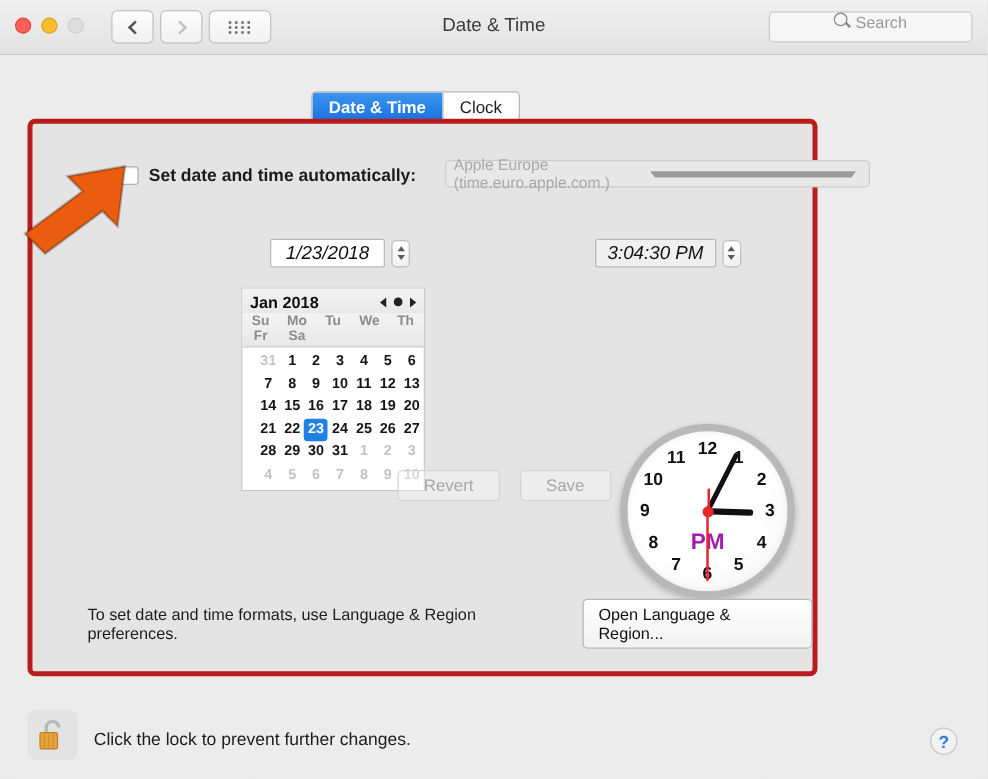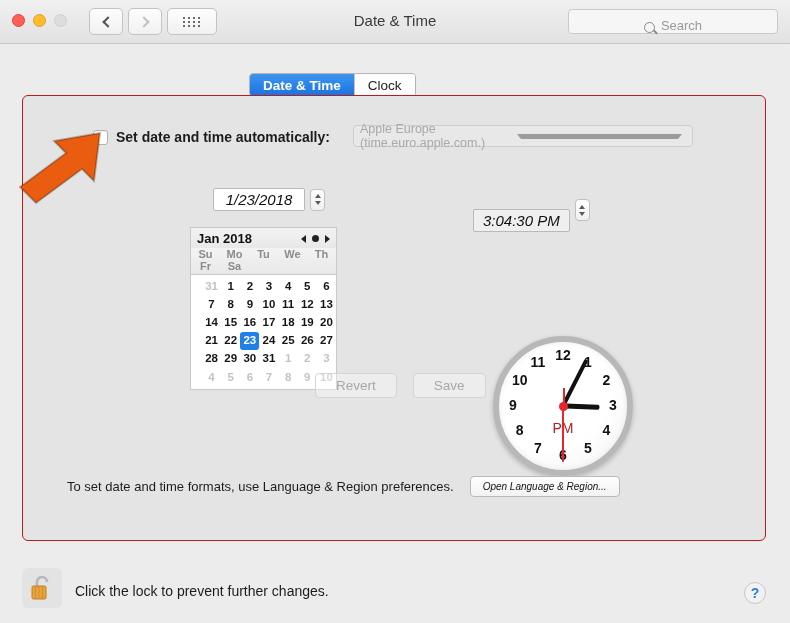--- a/index.html
+++ b/index.html
@@ -44,24 +44,24 @@
   }
   .dots { display: grid; grid-template-columns: repeat(4, 3px); gap: 2px; }
   .dots i { width: 2px; height: 2px; background: #6a6a6a; display: block; }
 
   .wintitle {
     position: absolute; left: 0; top: 12px; width: 790px;
     text-align: center; font-size: 15px; color: #3a3a3a;
   }
 
   .searchfield {
-    position: absolute; right: 12px; top: 9px; width: 210px; height: 25px;
+    position: absolute; right: 12px; top: 9px; width: 163px; height: 25px;
     border-radius: 4px; background: #f6f6f6;
     border: 1px solid #cacaca;
-    display: flex; align-items: flex-end; justify-content: center; gap: 6px;
+    display: flex; align-items: flex-start; justify-content: center; gap: 6px;
   }
   .search-icon { width: 11px; height: 11px; border: 1.5px solid #888; border-radius: 50%; position: relative; }
   .search-icon::after { content: ""; position: absolute; width: 5px; height: 1.5px; background: #888;
     transform: rotate(45deg); right: -4px; bottom: 0px; }
   .searchfield span { font-size: 13px; color: #9a9a9a; }
 
   
   .wm { position: absolute; pointer-events: none; }
   .wm-glass { left: 18px; top: 120px; width: 230px; height: 260px; opacity: .85; }
   .wm-letters {
@@ -85,22 +85,22 @@
   .tab {
     padding: 0 13px; height: 100%; display: flex; align-items: center;
     font-size: 13.5px; color: #1d1d1d; background: #fdfdfd;
     border-right: 1px solid #c2c2c2;
   }
   .tab:last-child { border-right: none; }
   .tab.active { background: linear-gradient(to bottom, #3d95ef, #1a72e0); color: #fff; font-weight: bold; }
 
   
   .panel {
-    position: absolute; left: 22px; top: 95px; width: 744px; height: 446px;
-    background: #e4e4e4; border: 1px solid #b91c1c; border-radius: 6px;
+    position: absolute; left: 22px; top: 95px; width: 632px; height: 446px;
+    background: #e4e4e4; border: 4px solid #b91c1c; border-radius: 6px;
   }
 
   
   .auto-row { position: absolute; left: 70px; top: 33px; display: flex; align-items: center; gap: 8px; }
   .checkbox {
     width: 15px; height: 15px; background: #fff; border: 1px solid #b2b2b2;
     border-radius: 3px; box-shadow: inset 0 1px 1px rgba(0,0,0,.06);
   }
   .auto-label { font-size: 14px; color: #1c1c1c; font-weight: bold; }
   .serverselect {
@@ -113,21 +113,21 @@
     border-top: 5px solid #9b9b9b; margin-right: 4px; }
 
   
   .field-wrap { position: absolute; display: flex; align-items: center; gap: 5px; font-style: italic; }
   .field-wrap.date { left: 190px; top: 92px; }
   .field-wrap.time { left: 450px; top: 92px; }
   .textfield {
     background: #fff; border: 1px solid #b9b9b9; border-radius: 2px;
     padding: 2px 9px; font-size: 15px; color: #111; min-width: 92px; text-align: center;
   }
-  .textfield.time { background: #efefef; margin-top: 21px; }
+  .textfield.time { background: #efefef; }
   .stepper {
     width: 15px; height: 22px; border-radius: 4px; border: 1px solid #c0c0c0;
     background: linear-gradient(to bottom, #ffffff, #f0f0f0);
     display: flex; flex-direction: column; align-items: center; justify-content: center; gap: 3px;
   }
   .st-up, .st-dn { width: 0; height: 0; border-left: 3.5px solid transparent; border-right: 3.5px solid transparent; }
   .st-up { border-bottom: 4px solid #5a5a5a; }
   .st-dn { border-top: 4px solid #5a5a5a; }
 
   
@@ -167,42 +167,42 @@
     position: absolute; inset: 0; border-radius: 50%;
     background: radial-gradient(circle at 38% 32%, #ffffff 55%, #f1f1f1 100%);
     border: 6px solid #b8b8b8;
     box-shadow: 0 2px 5px rgba(0,0,0,.22), inset 0 0 6px rgba(0,0,0,.07);
   }
   .numbers div {
     position: absolute; font-size: 14px; font-weight: bold; color: #111;
     width: 18px; text-align: center;
   }
   .pm-label { position: absolute; left: 50%; top: 84px; transform: translateX(-50%);
-    font-size: 14px; color: #b91c1c; font-weight: normal; }
+    font-size: 18px; color: #a21caf; font-weight: bold; }
   .hand { position: absolute; left: 50%; bottom: 50%; transform-origin: 50% 100%; border-radius: 2px; }
   .hand.hour { width: 5px; height: 36px; background: #111; margin-left: -2.5px; transform: rotate(92deg); }
   .hand.minute { width: 4px; height: 52px; background: #111; margin-left: -2px; transform: rotate(27deg); }
   .hand.second { width: 2px; height: 56px; background: #e8262a; margin-left: -1px; transform: rotate(180deg); }
   .hand.second::after { content:""; position:absolute; left:-1px; bottom:-18px; width:2px; height:18px; background:#e8262a; }
   .center-dot { position: absolute; left: 50%; top: 50%; width: 9px; height: 9px; margin: -4.5px 0 0 -4.5px;
     background: #e8262a; border-radius: 50%; }
 
   
   .actions { position: absolute; left: 292px; top: 277px; display: flex; gap: 16px; }
   .btn {
     padding: 4px 20px; font-size: 13.5px; border-radius: 4px;
     border: 1px solid #d4d4d4; background: rgba(255,255,255,.35); color: #a8a8a8;
   }
 
   
   .formats { position: absolute; left: 44px; top: 380px; display: flex; align-items: center; gap: 16px; }
   .formats .txt { font-size: 13px; color: #1d1d1d; }
   .btn-open {
-    padding: 4px 12px; font-size: 10px; border-radius: 4px;
-    border: 1px solid #b9b9b9; background: linear-gradient(to bottom, #fefefe, #f2f2f2); color: #111; font-style: italic;
+    padding: 4px 12px; font-size: 13px; border-radius: 4px;
+    border: 1px solid #b9b9b9; background: linear-gradient(to bottom, #fefefe, #f2f2f2); color: #111;
   }
 
   
   .lock { position: absolute; left: 22px; top: 568px; width: 40px; height: 40px;
     background: #e3e3e3; border-radius: 6px; display: flex; align-items: center; justify-content: center; }
   .footer-text { position: absolute; left: 75px; top: 583px; font-size: 14px; color: #1c1c1c; }
   .helpbtn { position: absolute; left: 744px; top: 582px; width: 22px; height: 22px; border-radius: 50%;
     background: #f2f2f2; border: 1px solid #c8c8c8; display: flex; align-items: center; justify-content: center;
     font-size: 14px; font-weight: bold; color: #2a7bea; }
 

